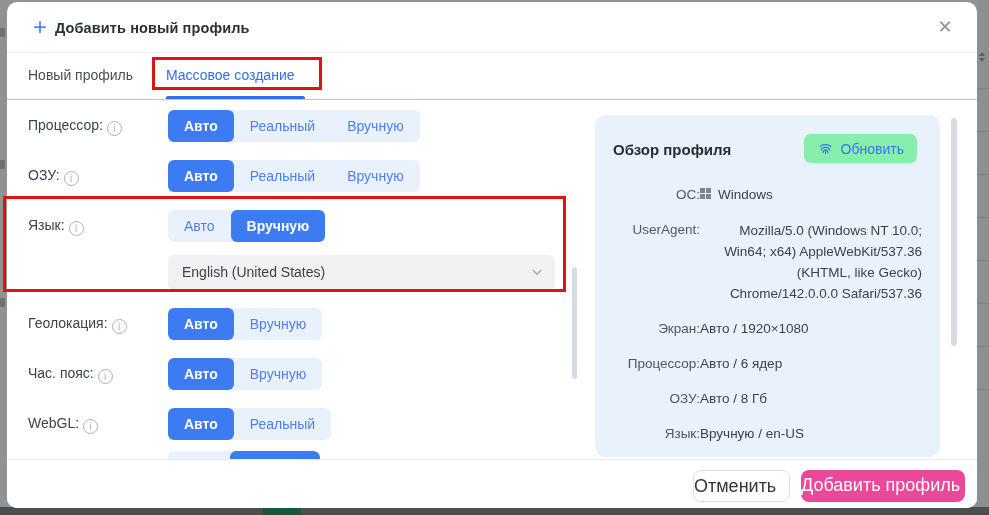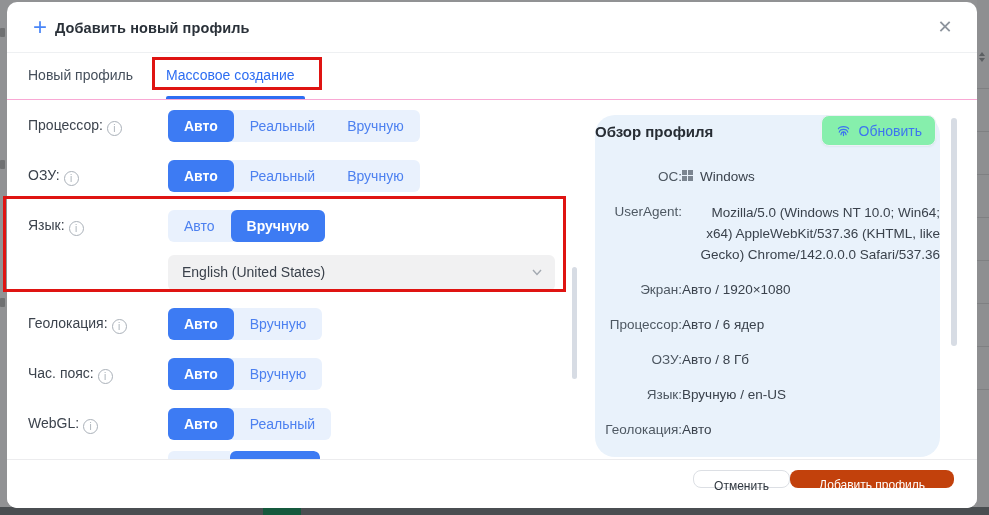--- a/index.html
+++ b/index.html
@@ -45,39 +45,39 @@
   .lang-select .val { position:absolute; left:14px; top:9px; font-size:14px; color:#3a414b; }
   .lang-select .chev { position:absolute; right:12px; top:11px; width:12px; height:12px; }
 
   .partial-seg { position:absolute; left:161px; display:inline-flex; height:8px; overflow:hidden; border-radius:6px 6px 0 0; }
   .partial-seg .a { width:62px; background:#e9f1fd; }
   .partial-seg .b { width:90px; background:#3d7bf3; border-radius:6px 6px 0 0; }
 
   .scroll-thumb { position:absolute; background:#d7dce4; border-radius:3px; cursor:pointer; }
 
   
-  .overview { position:absolute; left:588px; top:13px; width:345px; height:342px; background:#e9f2fb; border-radius:20px; }
+  .overview { position:absolute; left:588px; top:13px; width:345px; height:342px; background:#e9f2fb; border-radius:10px; padding:18px; }
   .ov-head { position:relative; height:32px; margin-bottom:20px; }
   .ov-title { position:absolute; left:0; top:8px; font-size:15px; font-weight:bold; color:#272d34; }
   .refresh-btn { position:absolute; right:4px; top:0; height:31px; background:#86efac; border:1px solid #edf1f5; border-radius:8px; display:flex; align-items:center; padding:0 13px; cursor:pointer; box-shadow:0 1px 2px rgba(40,60,90,.06); }
   .refresh-btn .fp { width:17px; height:17px; margin-right:7px; }
   .refresh-btn .lbl { font-size:14px; color:#3d74f0; }
   .ov-row { display:flex; font-size:13.5px; line-height:20px; margin-bottom:15px;text-align:right; }
   .ov-row .k { width:87px; flex:0 0 87px; color:#4e5862; }
   .ov-row .v { color:#3a424c; }
   .ov-row.ua { margin-bottom:15px; }
   .ov-row.ua .v { line-height:21px; }
   .win-icon { display:inline-block; width:12px; height:12px; margin-right:6px; vertical-align:-1px; }
   .win-icon i { float:left; width:5px; height:5px; background:#7b8590; margin:0 1px 1px 0; }
 
   
   .modal-footer { position:absolute; left:0; bottom:0; width:970px; height:49px; border-top:1px solid #ececee; background:#fff; }
-  .btn { position:absolute; top:10px; height:18px; line-height:30px; border-radius:8px; font-size:12px; text-align:center; cursor:pointer; }
+  .btn { position:absolute; top:10px; height:32px; line-height:30px; border-radius:8px; font-size:18px; cursor:pointer; }
   .btn-cancel { right:187px; width:97px; background:#fff; border:1px solid #dcdfe4; color:#2f363e; }
-  .btn-submit { right:23px; width:164px; background:#c2410c; color:#fff; }
+  .btn-submit { right:12px; width:164px; background:#ec4899; color:#fff; }
 
   
   .annot { position:absolute; border:3px solid #df1412; z-index:50; pointer-events:none; }
   .annot-tab { left:152px; top:57px; width:170px; height:33px; }
   .annot-lang { left:3px; top:196px; width:563px; height:96px; }
 </style>
 </head>
 <body>
 
 <div class="backdrop-strip-right"></div>

